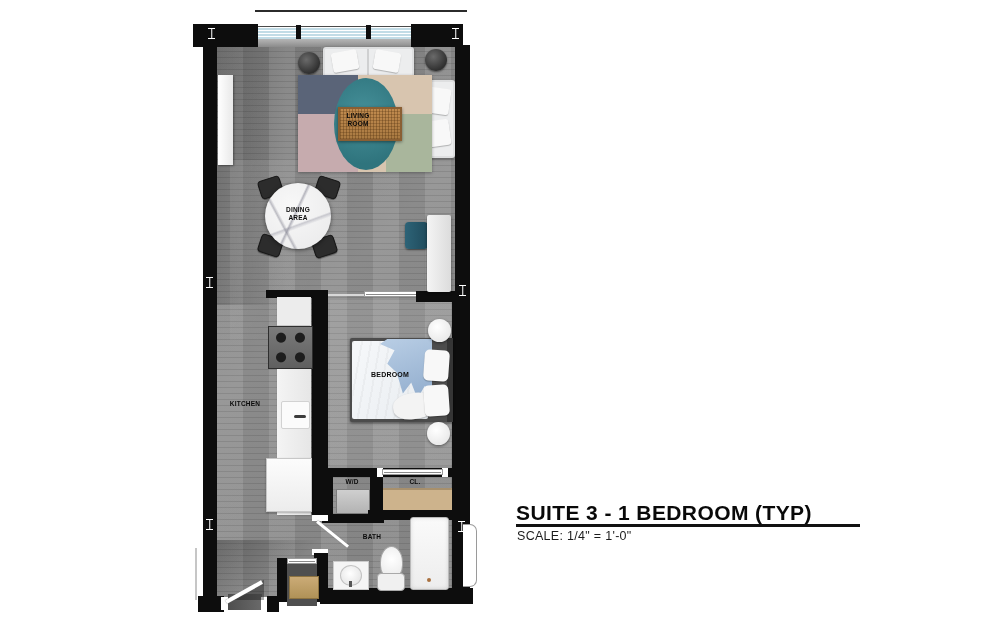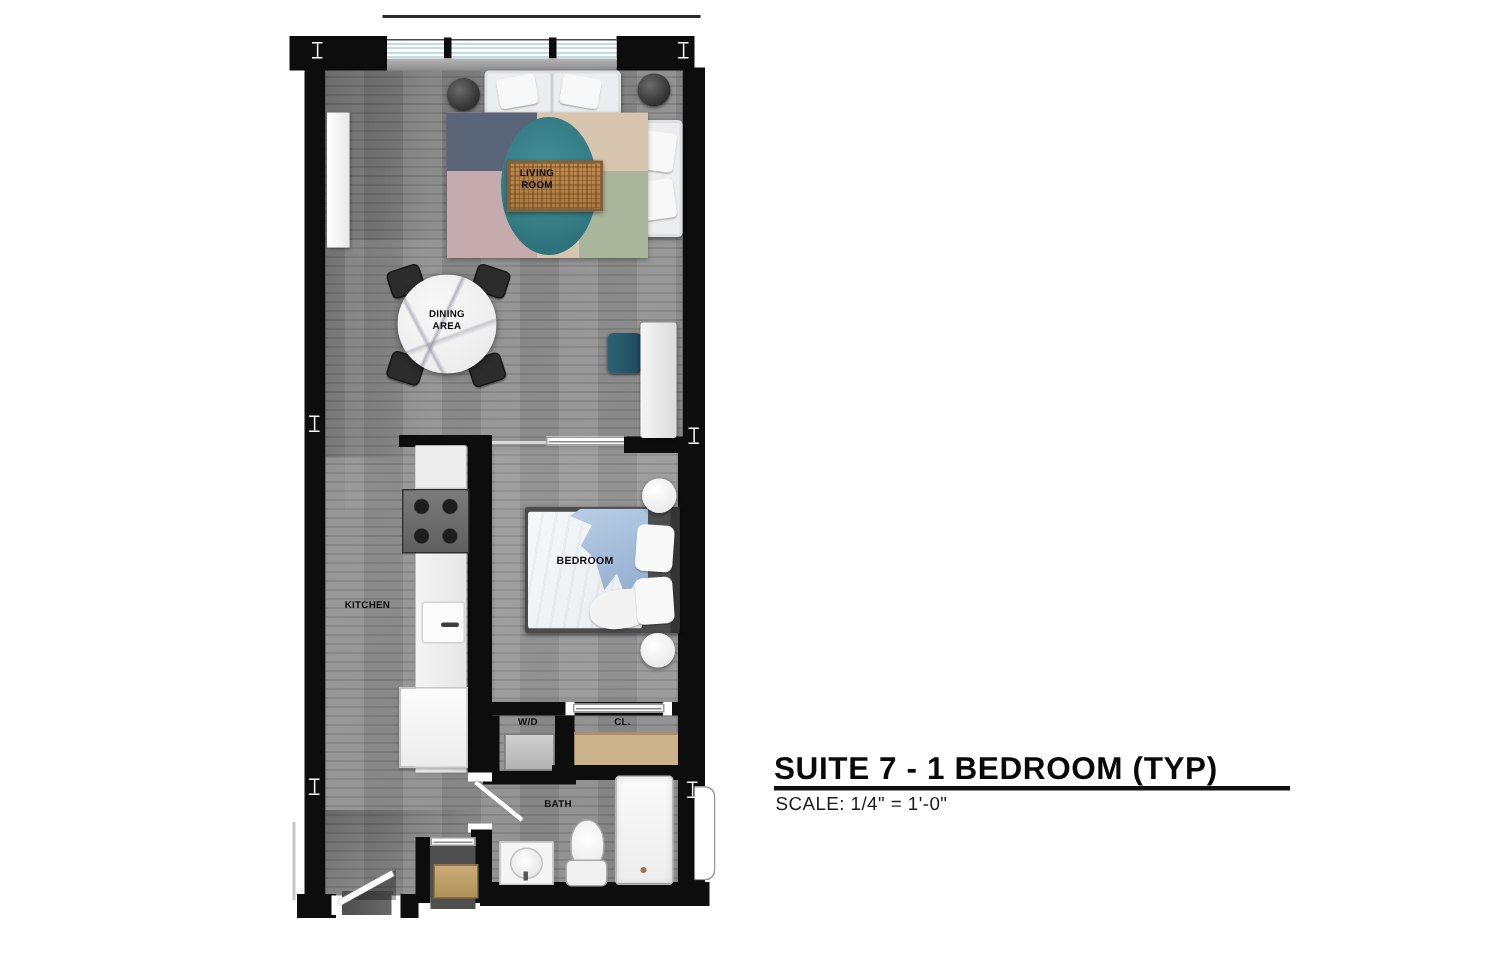--- a/index.html
+++ b/index.html
@@ -184,17 +184,17 @@
   <div class="tick" style="left:208px;top:28px;"></div>
   <div class="tick" style="left:452px;top:28px;"></div>
   <div class="tick" style="left:206px;top:277px;"></div>
   <div class="tick" style="left:206px;top:519px;"></div>
   <div class="tick" style="left:459px;top:285px;"></div>
   <div class="tick" style="left:458px;top:521px;"></div>
 
   <div class="abs" style="left:195px;top:548px;width:2px;height:52px;background:#c6c6c6;"></div>
   <div class="abs" style="left:463px;top:524px;width:13px;height:61px;background:#fff;border:1.5px solid #9a9a9a;border-left:none;border-radius:0 7px 7px 0;"></div>
 
-  <div id="suite-title">SUITE 7 - 1 BEDROOM (TYP)</div>
+  <div id="suite-title">SUITE 3 - 1 BEDROOM (TYP)</div>
   <div id="title-rule"></div>
   <div id="scale-label">SCALE: 1/4" = 1'-0"</div>
 
 </div>
 
 </body></html>

